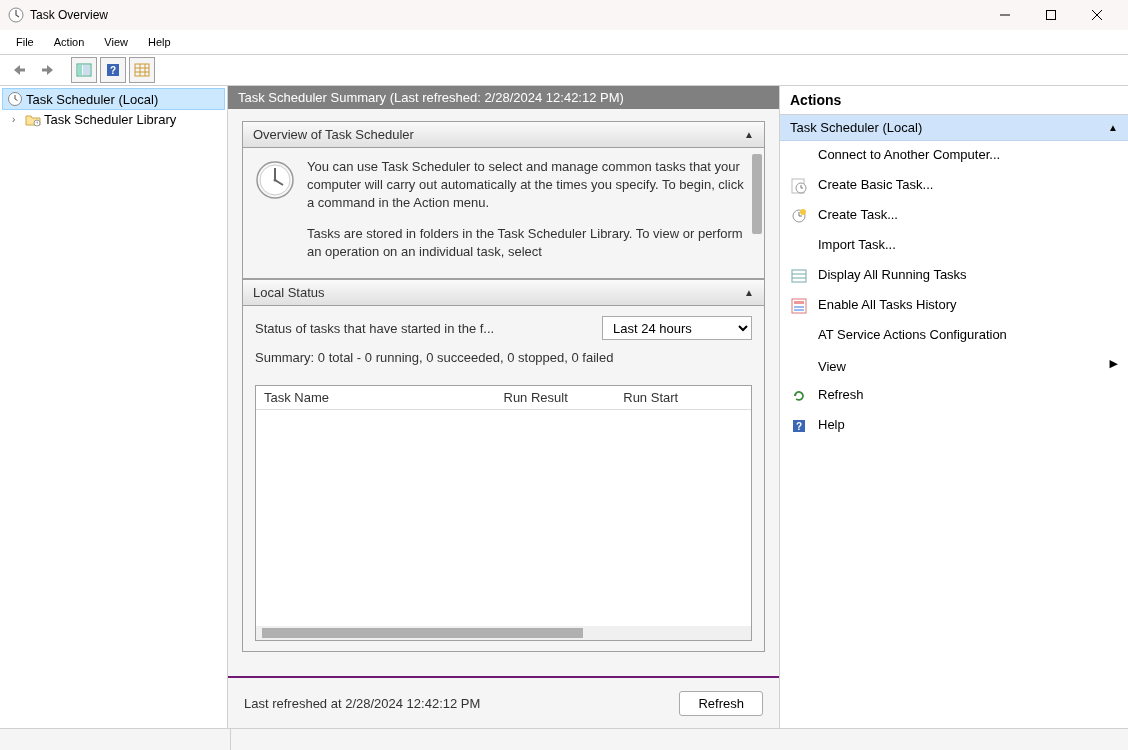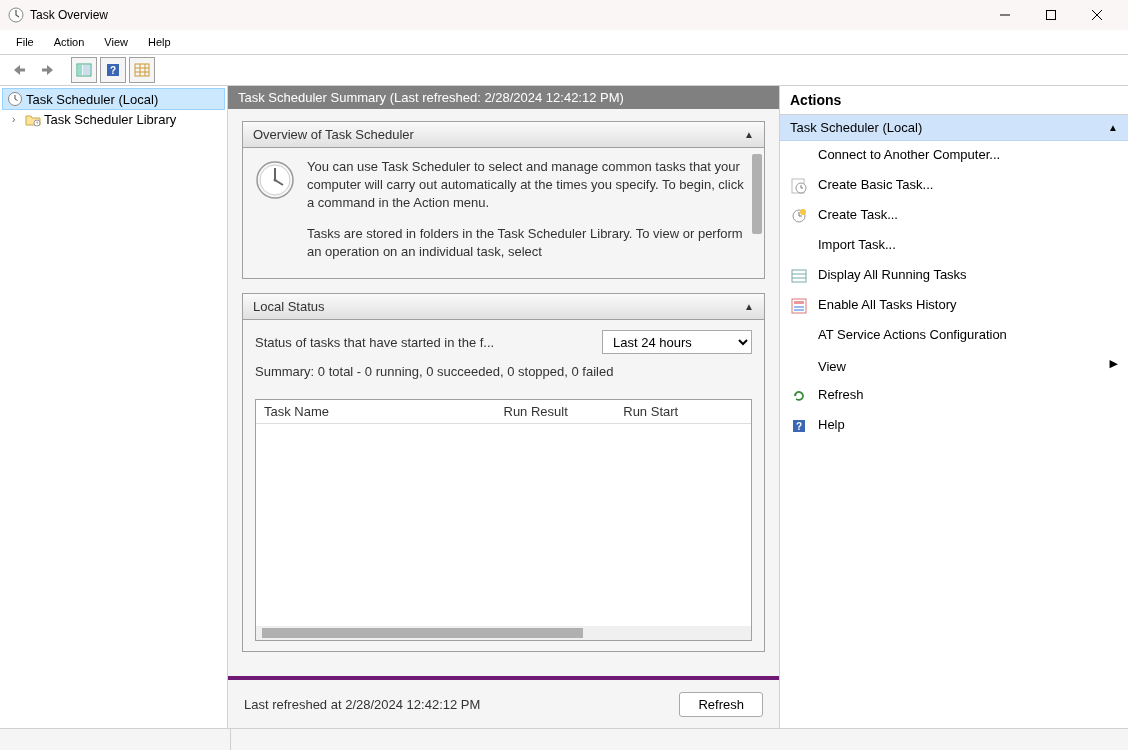--- a/index.html
+++ b/index.html
@@ -29,21 +29,21 @@
     
     .tree-panel { width: 228px; border-right: 1px solid #d0d0d0; background: #fff; padding: 2px; font-size: 13px; }
     .tree-item { display: flex; align-items: center; padding: 2px 4px; gap: 3px; }
     .tree-item.selected { background: #cce8ff; border: 1px solid #99d1ff; }
     .tree-item .expand { width: 10px; font-size: 10px; color: #666; }
     .tree-item .icon { width: 16px; display: flex; align-items: center; justify-content: center; }
 
     
     .center-panel { flex: 1; display: flex; flex-direction: column; background: #f5f5f5; border-right: 1px solid #d0d0d0; min-width: 0; }
     .center-header { background: #808080; color: #fff; padding: 4px 10px; font-size: 13px; }
-    .center-body { flex: 1; padding: 12px 14px 0 14px; overflow: hidden; display: flex; flex-direction: column; gap: 14px; min-height: 0; }
+    .center-body { flex: 1; padding: 12px 14px 0 14px; overflow: hidden; display: flex; flex-direction: column; min-height: 0; }
 
     .card { border: 1px solid #a0a0a0; background: #f5f5f5; display: flex; flex-direction: column; }
     .card-header { background: linear-gradient(to bottom, #fafafa, #e0e0e0); border-bottom: 1px solid #a0a0a0; padding: 5px 10px; display: flex; align-items: center; font-size: 13px; color: #333; }
     .card-header .caret { margin-left: auto; font-size: 10px; }
     .card-body { padding: 10px 12px; font-size: 13px; color: #333; overflow: hidden; position: relative; }
 
     .overview-row { display: flex; gap: 12px; }
     .overview-text p { margin-bottom: 12px; line-height: 1.4; }
     .clock-icon-big { width: 40px; height: 40px; flex-shrink: 0; margin-top: 2px; }
     .overview-body { height: 130px; }
@@ -54,21 +54,21 @@
     .status-row { display: flex; align-items: center; gap: 10px; margin-bottom: 10px; }
     .status-row .lbl { flex: 1; font-size: 13px; white-space: nowrap; overflow: hidden; text-overflow: ellipsis; }
     .status-row select { width: 150px; height: 24px; border: 1px solid #aaa; font-size: 13px; padding: 0 6px; background: #fff; }
     .summary-text { font-size: 13px; margin-bottom: 20px; }
     .table { border: 1px solid #a0a0a0; background: #fff; flex: 1; display: flex; flex-direction: column; min-height: 120px; }
     .table-head { display: flex; border-bottom: 1px solid #ddd; font-size: 13px; padding: 4px 8px; }
     .table-head .col { flex: 1; }
     .table-hscroll { margin-top: auto; height: 14px; background: #f0f0f0; display: flex; align-items: center; padding: 1px 30px 1px 6px; }
     .table-hscroll .thumb { height: 10px; flex: 0 0 70%; background: #b0b0b0; }
 
-    .footer-row { height: 52px; display: flex; align-items: center; padding: 3px 16px; border-top: 4px solid #701a75; margin-top: 24px; }
+    .footer-row { height: 52px; display: flex; align-items: center; padding: 3px 16px; border-top: 2px solid #701a75; margin-top: 24px; }
     .footer-row .ts { font-size: 13px; color: #333; }
     .footer-row .refresh-btn { margin-left: auto; padding: 4px 18px; border: 1px solid #aaa; background: #fff; font-size: 13px; border-radius: 3px; }
 
     
     .actions-panel { width: 348px; background: #fff; display: flex; flex-direction: column; font-size: 13px; }
     .actions-title { padding: 6px 10px; font-weight: bold; font-size: 14px; border-bottom: 1px solid #d0d0d0; }
     .actions-subtitle { background: #cfe4fb; padding: 5px 10px; border-bottom: 1px solid #bcd4ef; display: flex; align-items: center; }
     .actions-subtitle .caret { margin-left: auto; font-size: 10px; }
     .actions-list { display: flex; flex-direction: column; }
     .action-item { display: flex; align-items: flex-start; padding: 6px 10px; gap: 10px; color: #000; }

